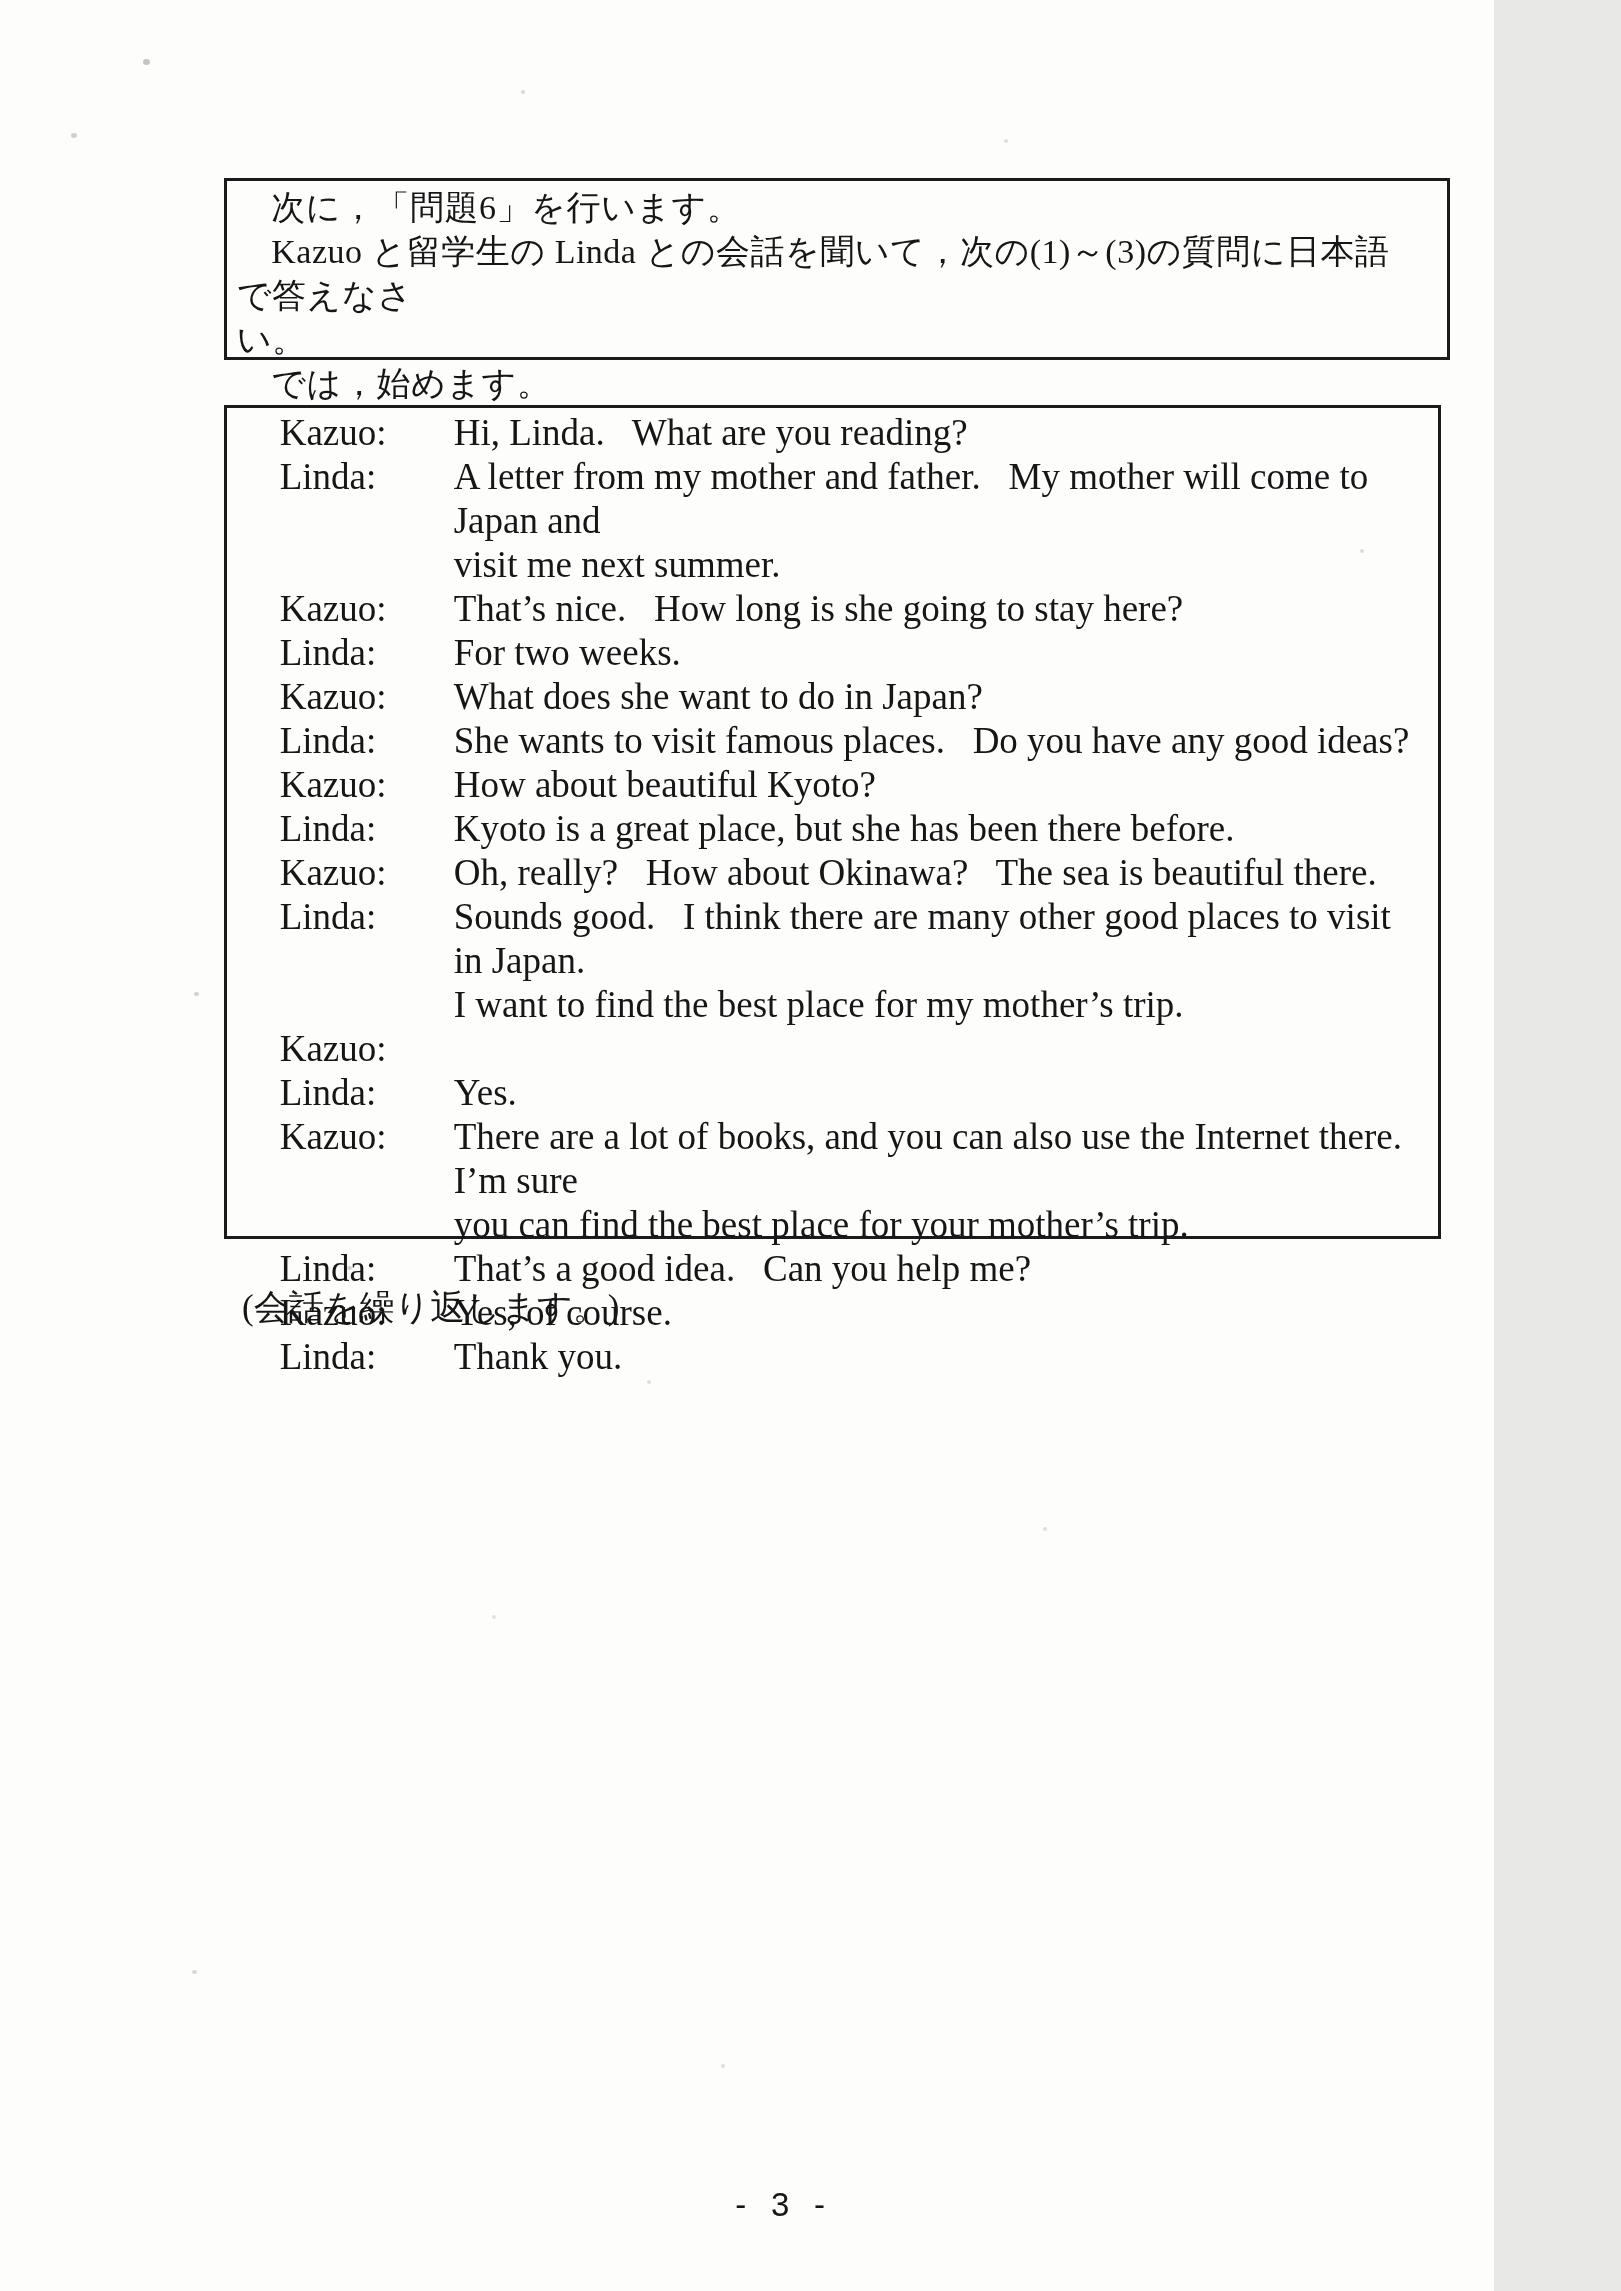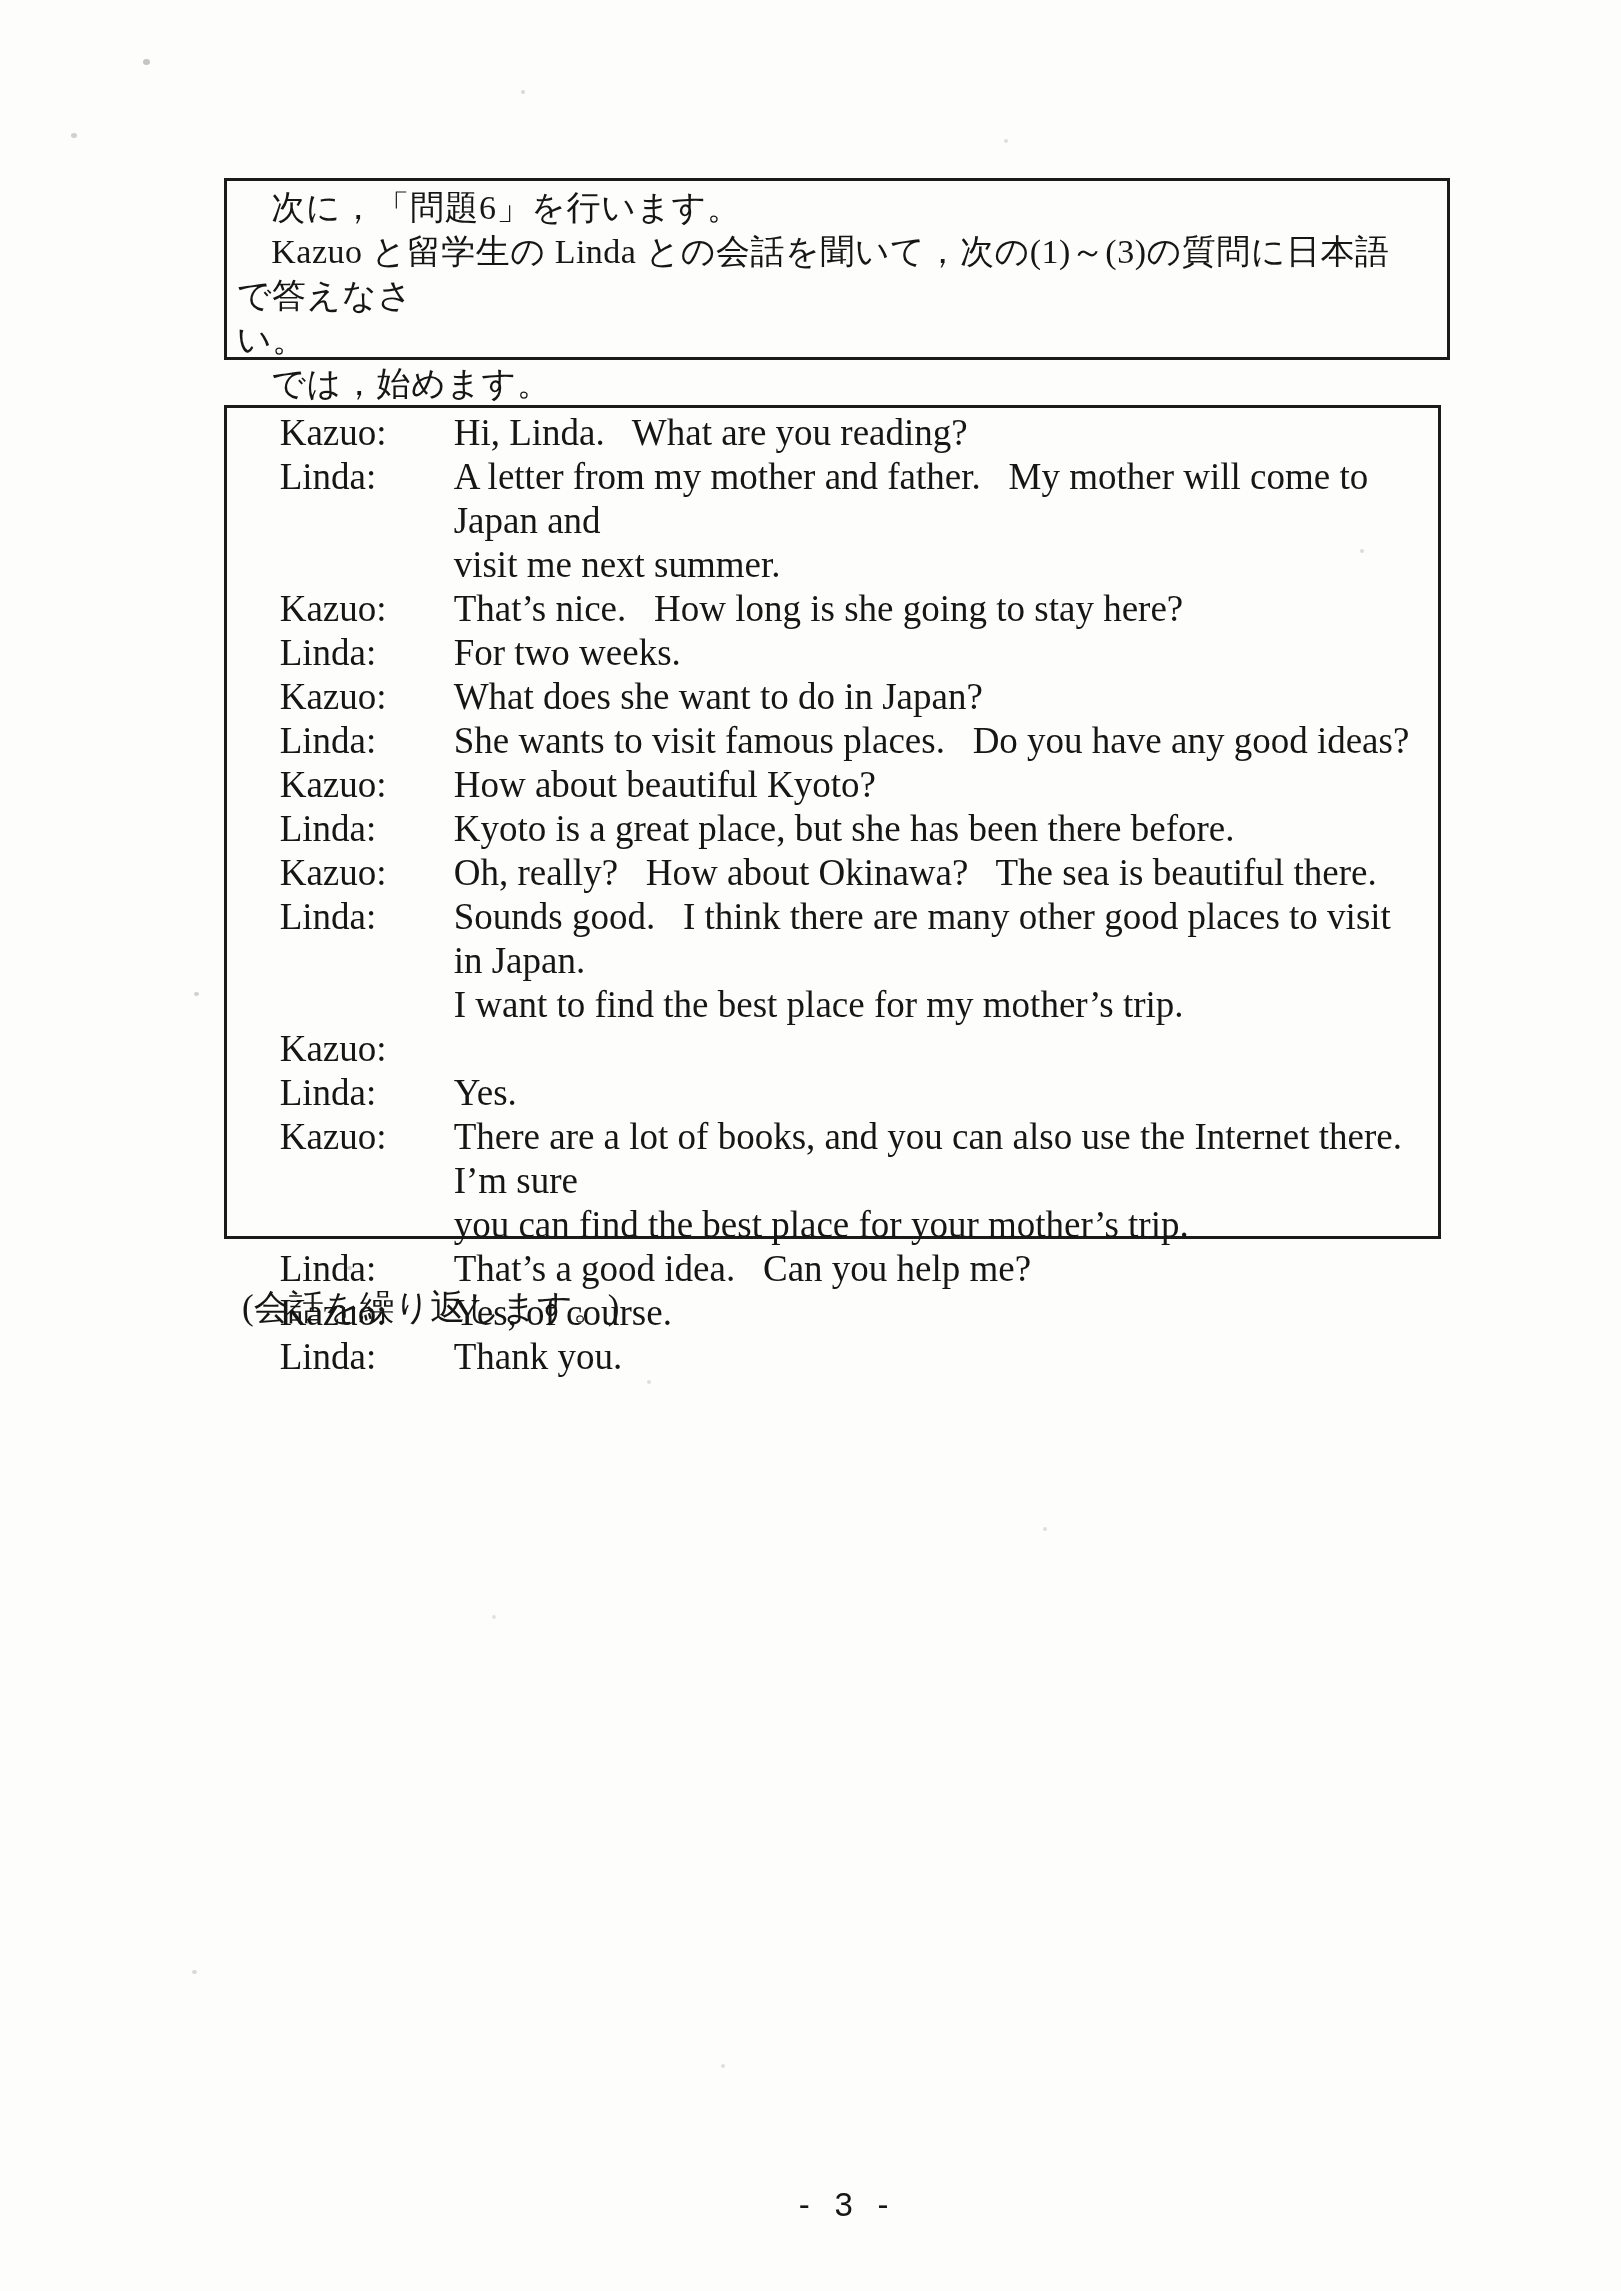--- a/index.html
+++ b/index.html
@@ -2,21 +2,21 @@
 <html><head>
 <meta charset="utf-8">
 <style>
   html, body {
     margin: 0;
     padding: 0;
     background: #e8e8e6;
   }
   .page {
     position: relative;
-    width: 1621px;
+    width: 1494px;
     height: 2292px;
     background: #fdfdfc;
     color: #161616;
     font-family: "Liberation Serif", "DejaVu Serif", serif;
     overflow: hidden;
   }
   .box {
     position: absolute;
     border: 3.9px solid #1b1b1b;
     background: #fdfdfc;

